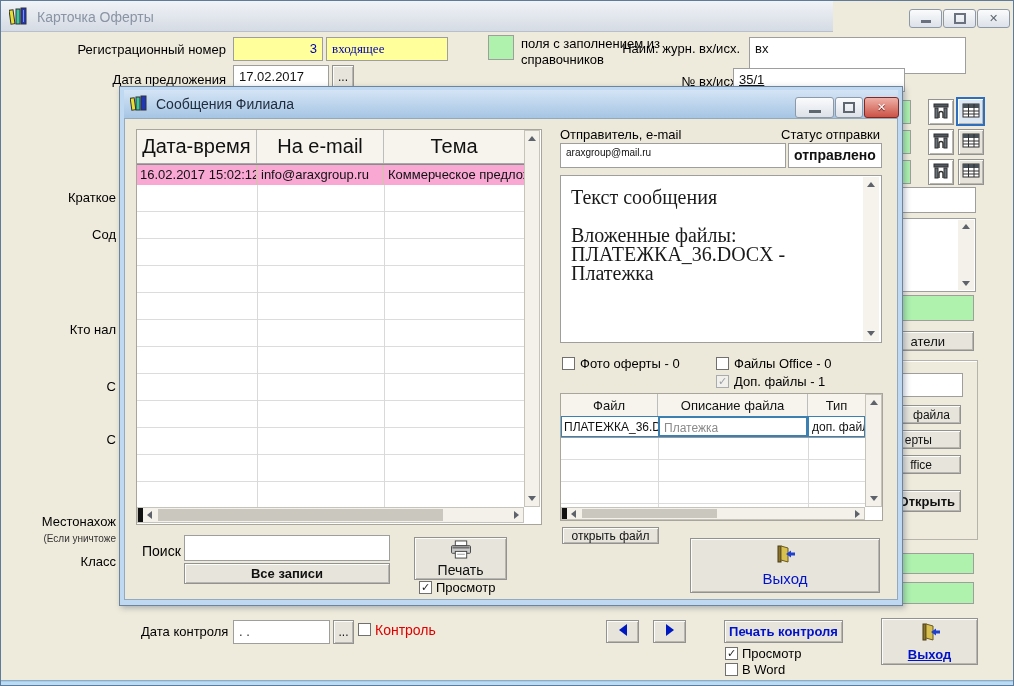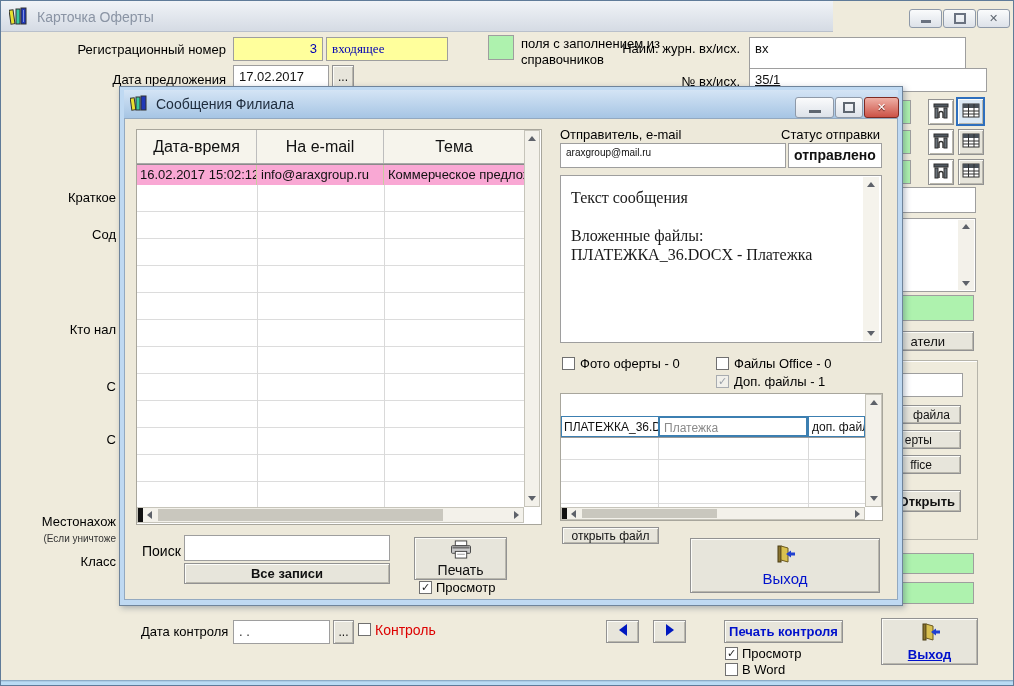--- a/index.html
+++ b/index.html
@@ -23,21 +23,21 @@
   .titlebar-btn{position:absolute;border:1px solid #8E99A8;border-radius:3px;
        background:linear-gradient(#FAFBFC,#DDE2E9);display:flex;align-items:center;
        justify-content:center;color:#5E6670;font-size:11px;}
   .tri{width:0;height:0;border:4px solid transparent;}
   .tri-up{border-bottom:5px solid #5E626A;border-top:none;}
   .tri-down{border-top:5px solid #5E626A;border-bottom:none;}
   .tri-left{border-right:5px solid #5E626A;border-left:none;}
   .tri-right{border-left:5px solid #5E626A;border-right:none;}
   .scroll{position:absolute;background:#F3F1EA;border:1px solid #C6C4BA;box-sizing:border-box;}
   .hdrcell{box-sizing:border-box;border-right:1px solid #BDBDBD;display:flex;align-items:center;
-       justify-content:center;font-size:16px;background:#F6F4EC;}
+       justify-content:center;font-size:20px;background:#F6F4EC;}
   .colline{position:absolute;top:0;bottom:0;width:1px;background:#D9D9D9;}
   .gridrows{background-image:repeating-linear-gradient(to bottom,#fff 0px,#fff 26px,#DCDCDC 26px,#DCDCDC 27px);}
   .gridrows22{background-image:repeating-linear-gradient(to bottom,#fff 0px,#fff 21px,#DCDCDC 21px,#DCDCDC 22px);}
 </style>
 </head>
 <body>
 
 <div id="app">
 
   <div class="abs" style="left:0;top:0;width:832px;height:30px;background:linear-gradient(#F0F3F7,#D5DBE4);border-bottom:1px solid #B9C0CB;">
@@ -70,21 +70,21 @@
 справочников</div>
 
   <span class="lbl" style="right:273px;top:40px;">Наим. журн. вх/исх.</span>
   <div class="fld" style="left:748px;top:36px;width:217px;height:37px;">вх</div>
 
   <span class="lbl" style="right:787px;top:71px;">Дата предложения</span>
   <div class="fld" style="left:232px;top:64px;width:96px;height:24px;">17.02.2017</div>
   <div class="btn smallbtn" style="left:331px;top:64px;width:22px;height:24px;">...</div>
 
   <span class="lbl" style="right:273px;top:73px;">№ вх/исх.</span>
-  <div class="fld" style="left:748px;top:67px;width:238px;height:24px;text-decoration:underline;">35/1</div>
+  <div class="fld" style="left:732px;top:67px;width:172px;height:24px;text-decoration:underline;">35/1</div>
 
   <span class="lbl" style="right:897px;top:189px;">Краткое</span>
   <span class="lbl" style="right:897px;top:226px;">Сод</span>
   <span class="lbl" style="right:897px;top:321px;">Кто нал</span>
   <span class="lbl" style="right:897px;top:378px;">С</span>
   <span class="lbl" style="right:897px;top:431px;">С</span>
   <span class="lbl" style="right:897px;top:513px;">Местонахож</span>
   <span class="lbl" style="right:897px;top:532px;font-size:10px;color:#333;">(Если уничтоже</span>
   <span class="lbl" style="right:897px;top:553px;">Класс</span>
 
@@ -287,38 +287,43 @@
       </div>
       <span class="cbx" style="left:294px;top:462px;">✓</span>
       <span class="lbl" style="left:311px;top:461px;">Просмотр</span>
 
       <span class="lbl" style="left:435px;top:8px;">Отправитель, e-mail</span>
       <span class="lbl" style="right:17px;top:8px;">Статус отправки</span>
       <div class="fld" style="left:435px;top:24px;width:226px;height:25px;font-size:10px;">araxgroup@mail.ru</div>
       <div class="fld" style="left:663px;top:24px;width:94px;height:25px;font-weight:bold;font-size:14px;">отправлено</div>
 
       <div class="fld" style="left:435px;top:56px;width:322px;height:168px;padding:0;">
-        <div style="position:absolute;left:10px;top:12px;right:24px;white-space:pre-line;font-family:'Liberation Serif','DejaVu Serif',serif;font-size:16px;line-height:19px;color:#1a1a1a;">Текст сообщения
+        <div style="position:absolute;left:10px;top:12px;right:24px;white-space:pre-line;font-family:'Liberation Serif','DejaVu Serif',serif;font-size:20px;line-height:19px;color:#1a1a1a;">Текст сообщения
 
 Вложенные файлы:
 ПЛАТЕЖКА_36.DOCX - Платежка</div>
         <div class="abs" style="right:2px;top:1px;width:16px;height:164px;background:#F5F3EC;">
           <div class="tri tri-up abs" style="left:4px;top:5px;"></div>
           <div class="tri tri-down abs" style="left:4px;bottom:5px;"></div>
         </div>
       </div>
 
       <span class="cbx" style="left:437px;top:238px;"></span>
       <span class="lbl" style="left:455px;top:237px;">Фото оферты - 0</span>
       <span class="cbx" style="left:591px;top:238px;"></span>
       <span class="lbl" style="left:609px;top:237px;">Файлы Office - 0</span>
       <span class="cbx dis" style="left:591px;top:256px;">✓</span>
       <span class="lbl" style="left:609px;top:255px;">Доп. файлы - 1</span>
 
       <div class="abs" style="left:435px;top:274px;width:321px;height:126px;border:1px solid #A8A69C;background:#fff;box-sizing:content-box;">
+        <div class="abs" style="left:0;top:0;width:304px;height:22px;display:flex;border-bottom:1px solid #A8A8A8;">
+          <div class="hdrcell" style="width:97px;font-size:13px;">Файл</div>
+          <div class="hdrcell" style="width:150px;font-size:13px;">Описание файла</div>
+          <div class="hdrcell" style="width:57px;font-size:13px;border-right:none;">Тип</div>
+        </div>
         <div class="abs" style="left:0;top:22px;width:304px;height:21px;display:flex;border-bottom:1px solid #9A9A9A;">
           <div style="width:97px;box-sizing:border-box;padding:3px 2px;border-left:1px solid #3C7FB1;border-top:1px solid #3C7FB1;border-bottom:1px solid #3C7FB1;white-space:nowrap;overflow:hidden;font-size:12px;">ПЛАТЕЖКА_36.DOCX</div>
           <div style="width:150px;box-sizing:border-box;padding:3px 4px;border:2px solid #3C7FB1;white-space:nowrap;overflow:hidden;font-size:12px;color:#8A8A8A;">Платежка</div>
           <div style="width:57px;box-sizing:border-box;padding:3px 3px;border:1px solid #3C7FB1;white-space:nowrap;overflow:hidden;font-size:12px;">доп. файл</div>
         </div>
         <div class="abs gridrows22" style="left:0;top:44px;width:304px;height:69px;">
           <div class="colline" style="left:97px;"></div>
           <div class="colline" style="left:247px;"></div>
         </div>
         <div class="scroll" style="left:304px;top:0;width:17px;height:113px;">

